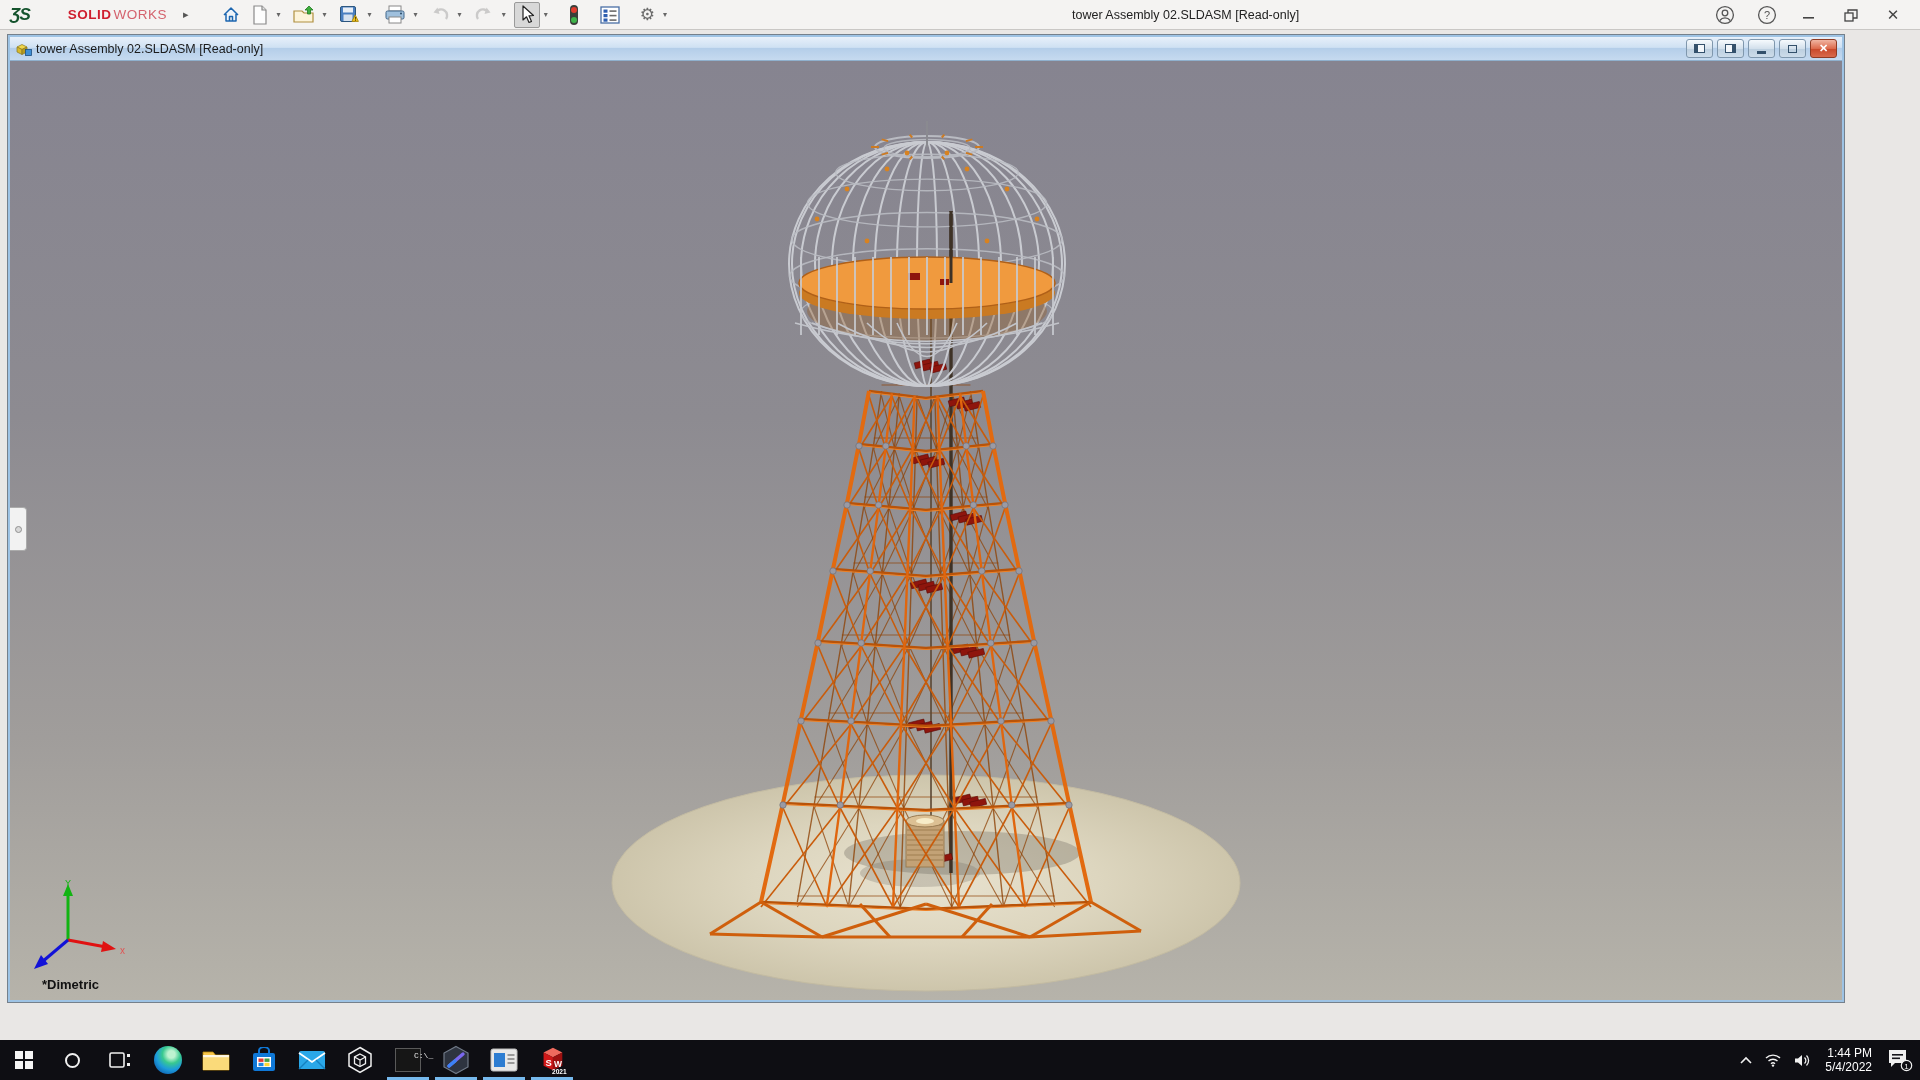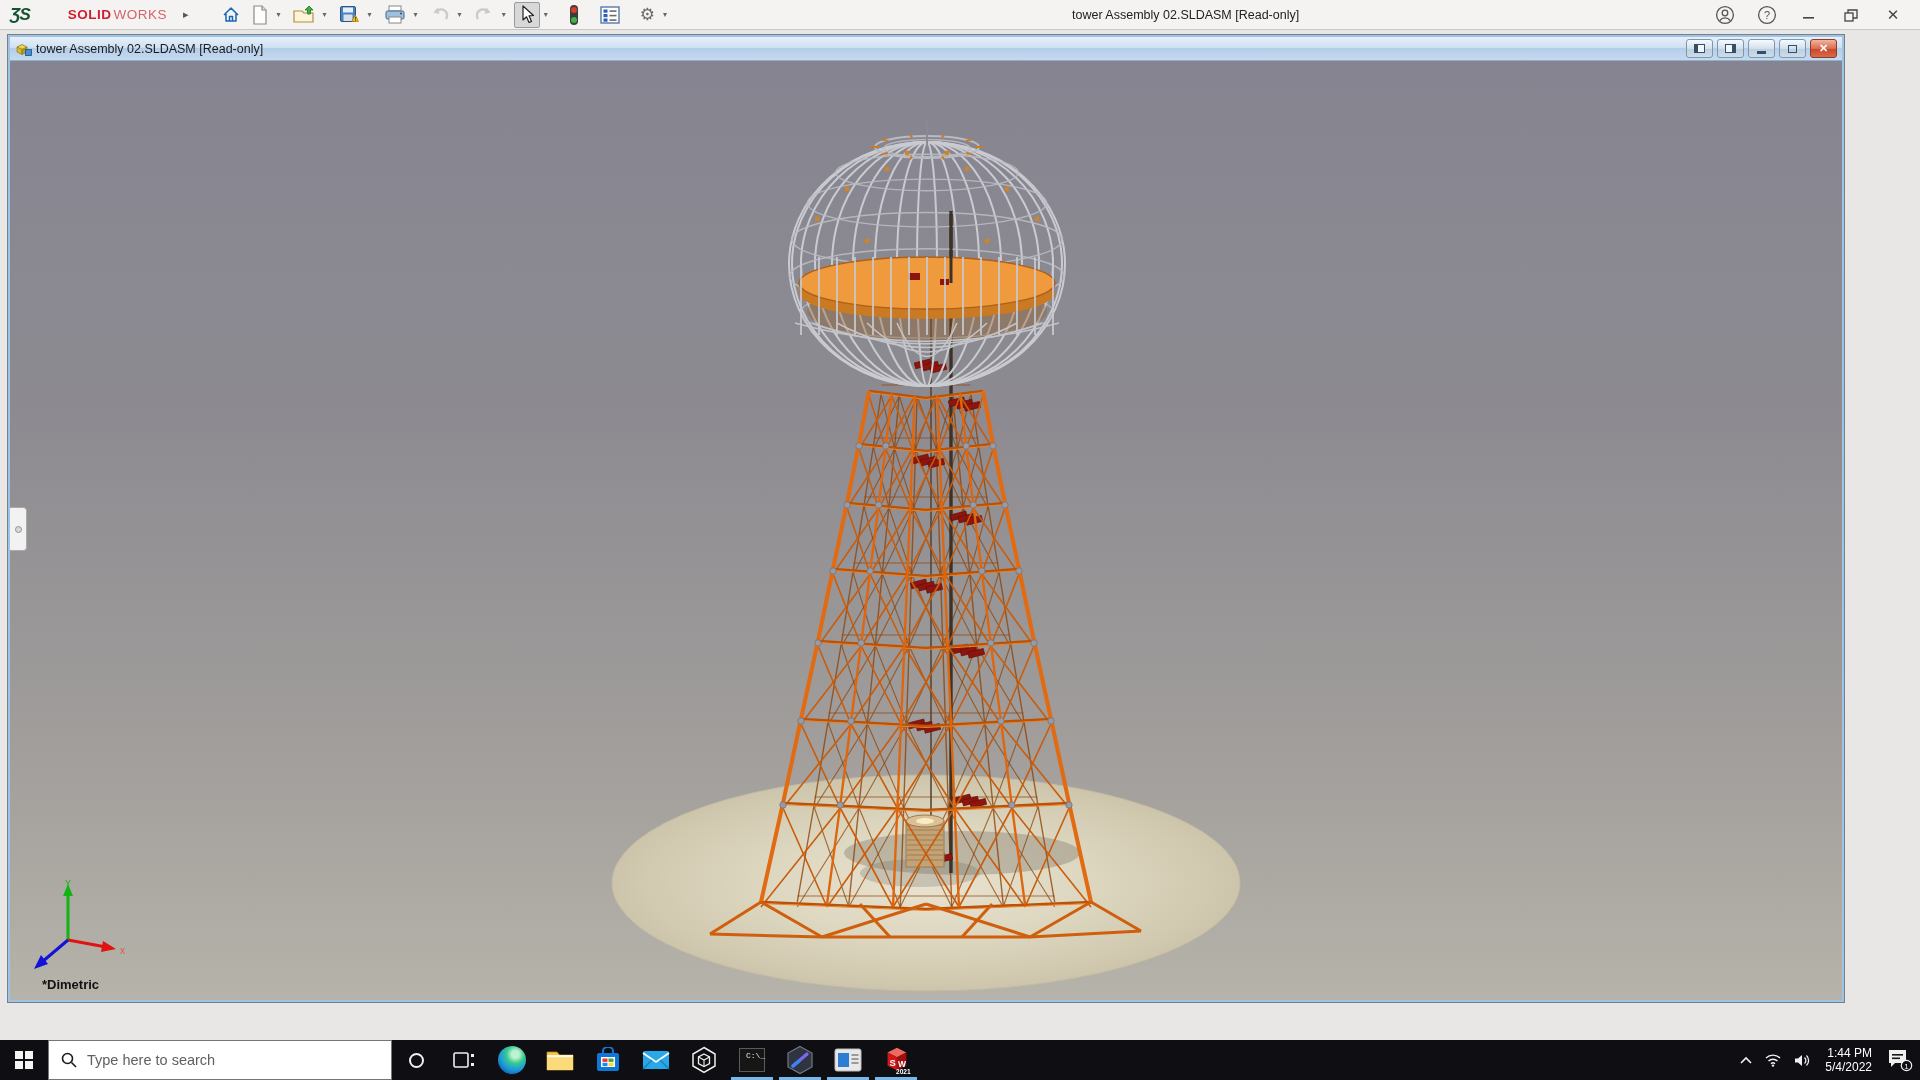--- a/index.html
+++ b/index.html
@@ -51,21 +51,21 @@
   .tb-search { width:344px; background:#fff; border:1px solid #767676; display:flex; align-items:center; gap:10px; padding-left:12px; }
   .tb-search input { border:none; outline:none; font-size:14.5px; color:#606060; width:280px; font-family:"Liberation Sans",sans-serif; background:transparent; }
   .tb-search input::placeholder { color:#606060; opacity:1; }
   .tb-btn { width:48px; display:flex; align-items:center; justify-content:center; position:relative; }
   .run-bar { position:absolute; left:3px; right:3px; bottom:0; height:3px; background:#76b9ed; }
   .tray { position:absolute; right:0; top:0; height:40px; display:flex; align-items:center; }
   .tray-btn { height:40px; display:flex; align-items:center; justify-content:center; }
   .clock { color:#fff; font-size:12px; line-height:14px; text-align:right; padding:0 8px; }
   .cortana-ring { width:15px; height:15px; border:2px solid #f0f0f0; border-radius:50%; }
   .edge-ico { width:28px; height:28px; border-radius:50%; background:radial-gradient(circle at 62% 30%, #bdf3d0 0 14%, #39c98f 34%, #1d9bdb 58%, #0b57a8 88%); }
-  .cmd-ico { width:26px; height:24px; background:#161616; border:1px solid #5a5a5a; color:#e8e8e8; font-family:"Liberation Mono",monospace; font-size:8px; padding:2px 0 0 6px; }
+  .cmd-ico { width:26px; height:24px; background:#161616; border:1px solid #5a5a5a; color:#e8e8e8; font-family:"Liberation Mono",monospace; font-size:8px; padding:2px 0 0 18px; }
   .sw-badge { position:relative; width:30px; height:30px; }
 
   svg text { font-family:"Liberation Sans",sans-serif; }
 </style>
 </head>
 <body>
 
 <div class="titlebar">
   <div class="brand">
     <span class="brand-glyph">ƷS</span>
@@ -563,27 +563,20 @@
 
 <div class="taskbar">
   <div class="tb-start">
     <span class="winlogo">
         <span></span>
         <span></span>
         <span></span>
         <span></span>
       </span>
   </div>
-  <div class="tb-search">
-    <svg width="16" height="16" viewBox="0 0 16 16">
-        <circle cx="6.5" cy="6.5" r="5" fill="none" stroke="#1a1a1a" stroke-width="1.6"></circle>
-        <line x1="10.5" y1="10.5" x2="15" y2="15" stroke="#1a1a1a" stroke-width="1.6"></line>
-      </svg>
-    <input placeholder="Type here to search" style="">
-  </div>
   <div class="tb-btn">
       <span class="cortana-ring"></span>
     </div>
   <div class="tb-btn">
     <svg width="22" height="18" viewBox="0 0 22 18">
         <rect x="1" y="2" width="14" height="14" rx="1.5" fill="none" stroke="#f0f0f0" stroke-width="1.6"></rect>
         <rect x="18" y="3" width="3" height="3" fill="#f0f0f0"></rect>
         <rect x="18" y="12" width="3" height="3" fill="#f0f0f0"></rect>
       </svg>
   </div>

